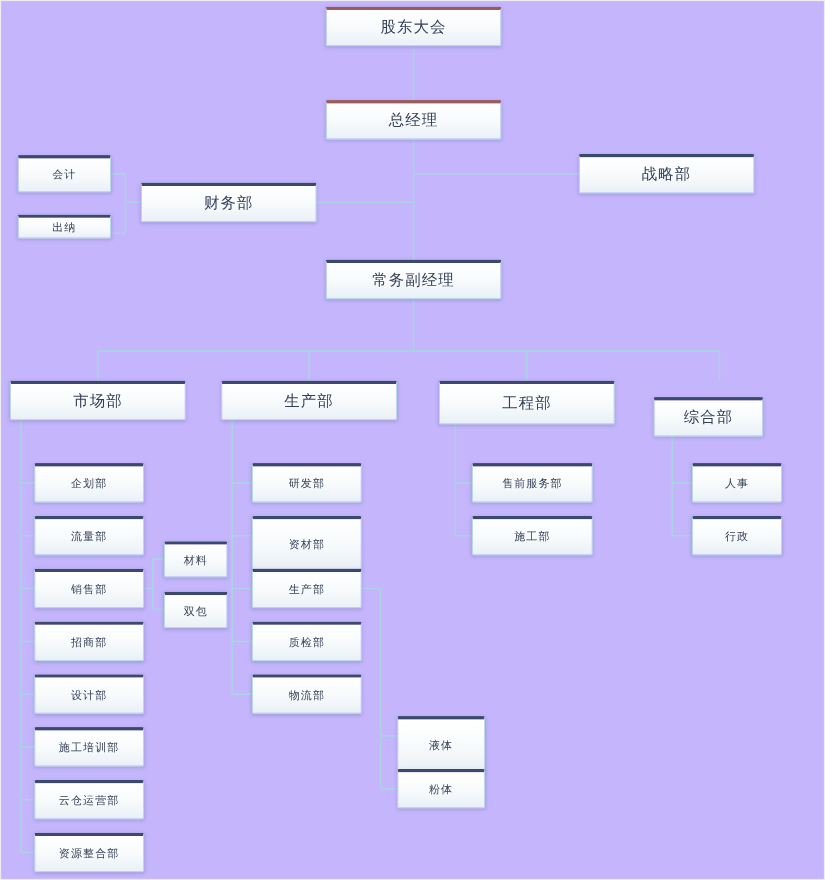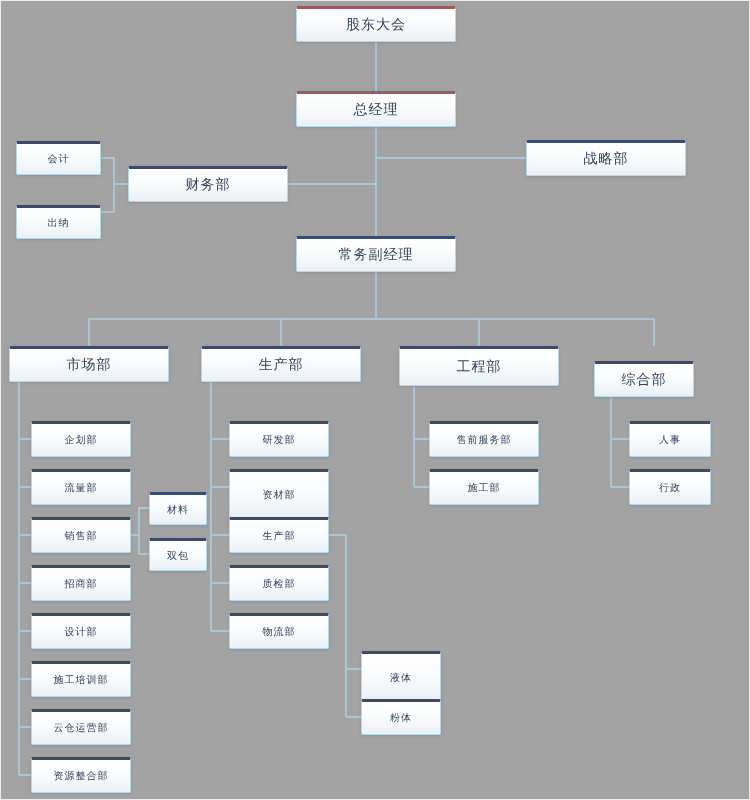--- a/index.html
+++ b/index.html
@@ -1,20 +1,20 @@
 <!DOCTYPE html>
 <html lang="zh"><head>
 <meta charset="utf-8">
 <style>
   html, body { margin: 0; padding: 0; background: #ffffff; }
   .canvas {
     position: relative;
     width: 750px;
     height: 800px;
-    background: #a3a3a3;
+    background: #c4b5fd;
     border: 1px solid #ededed;
     box-sizing: border-box;
     overflow: hidden;
     font-family: Liberation Serif, serif;
   }
   .connectors {
     position: absolute;
     left: 0; top: 0;
     width: 750px; height: 800px;
     pointer-events: none;
@@ -69,21 +69,21 @@
   </svg>
 
   <div class="node red" style="left:295px;top:5px;width:160px;height:36px">股东大会</div>
 
   <div class="node red" style="left:295px;top:90px;width:160px;height:36px">总经理</div>
 
   <div class="node" style="left:127px;top:165px;width:160px;height:36px">财务部</div>
 
   <div class="node small" style="left:15px;top:140px;width:85px;height:34px">会计</div>
 
-  <div class="node small" style="left:15px;top:204px;width:85px;height:34px">出纳</div>
+  <div class="node small" style="left:15px;top:194px;width:85px;height:22px">出纳</div>
 
   <div class="node" style="left:525px;top:139px;width:160px;height:36px">战略部</div>
 
   <div class="node" style="left:295px;top:235px;width:160px;height:36px">常务副经理</div>
 
   <div class="node" style="left:8px;top:345px;width:160px;height:36px">市场部</div>
 
   <div class="node" style="left:200px;top:345px;width:160px;height:36px">生产部</div>
 
   <div class="node" style="left:398px;top:345px;width:160px;height:40px">工程部</div>

